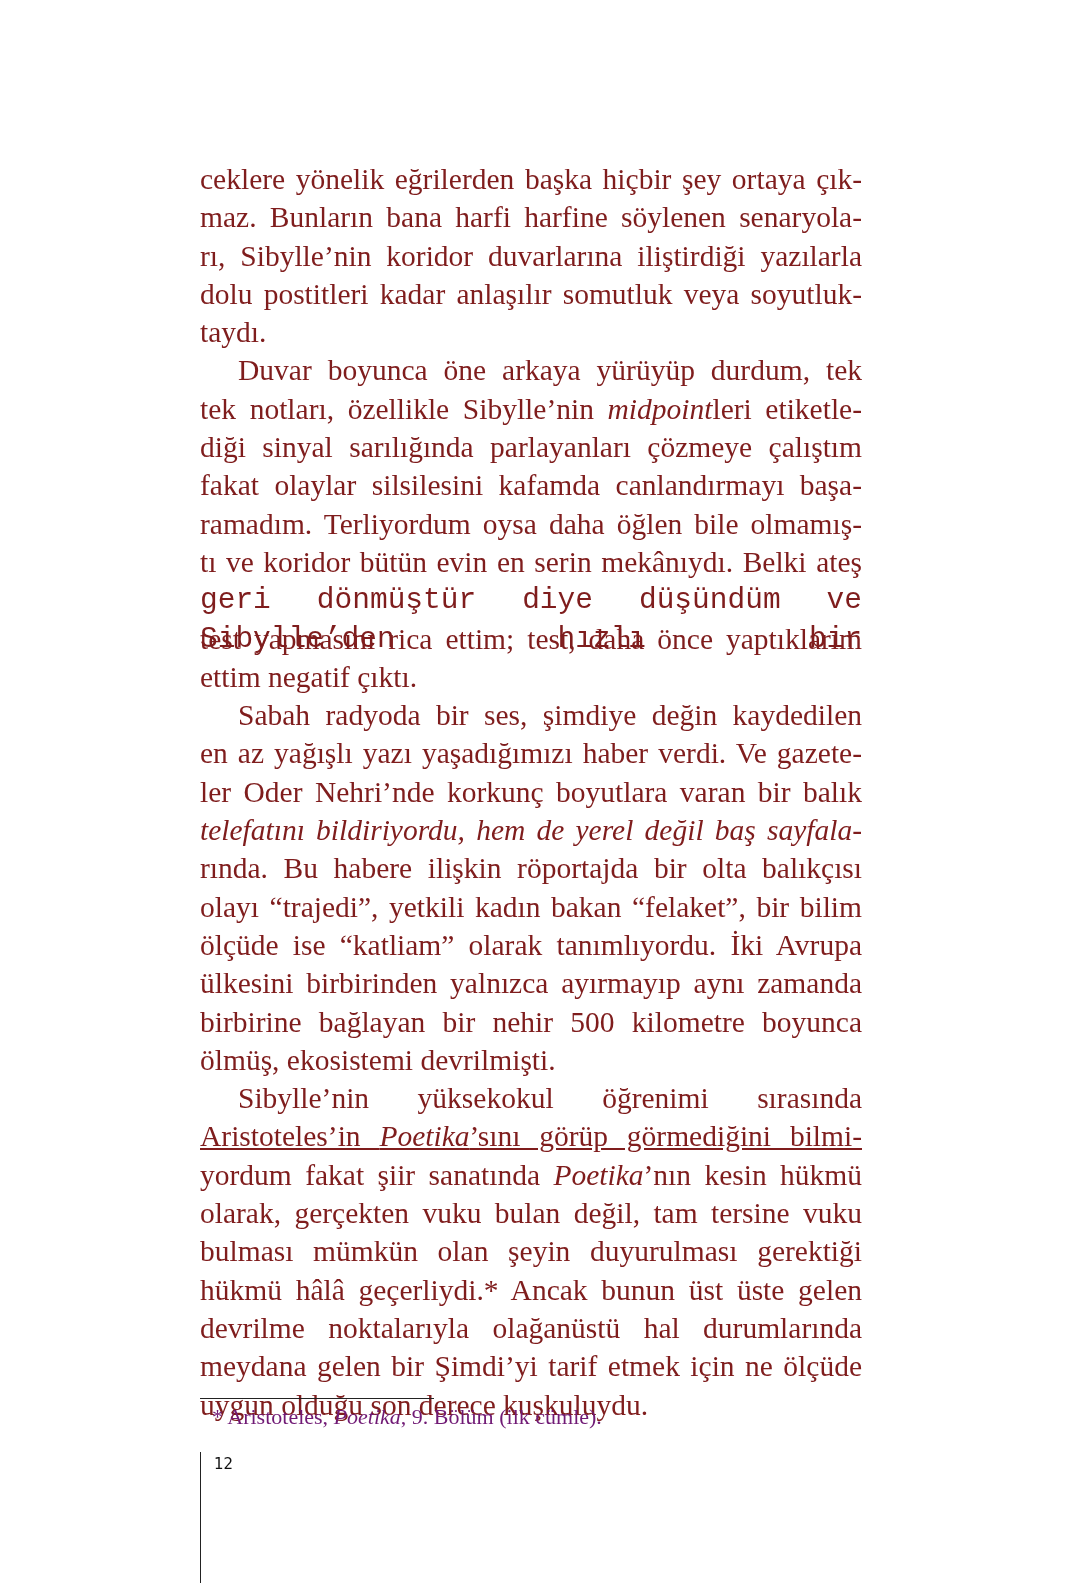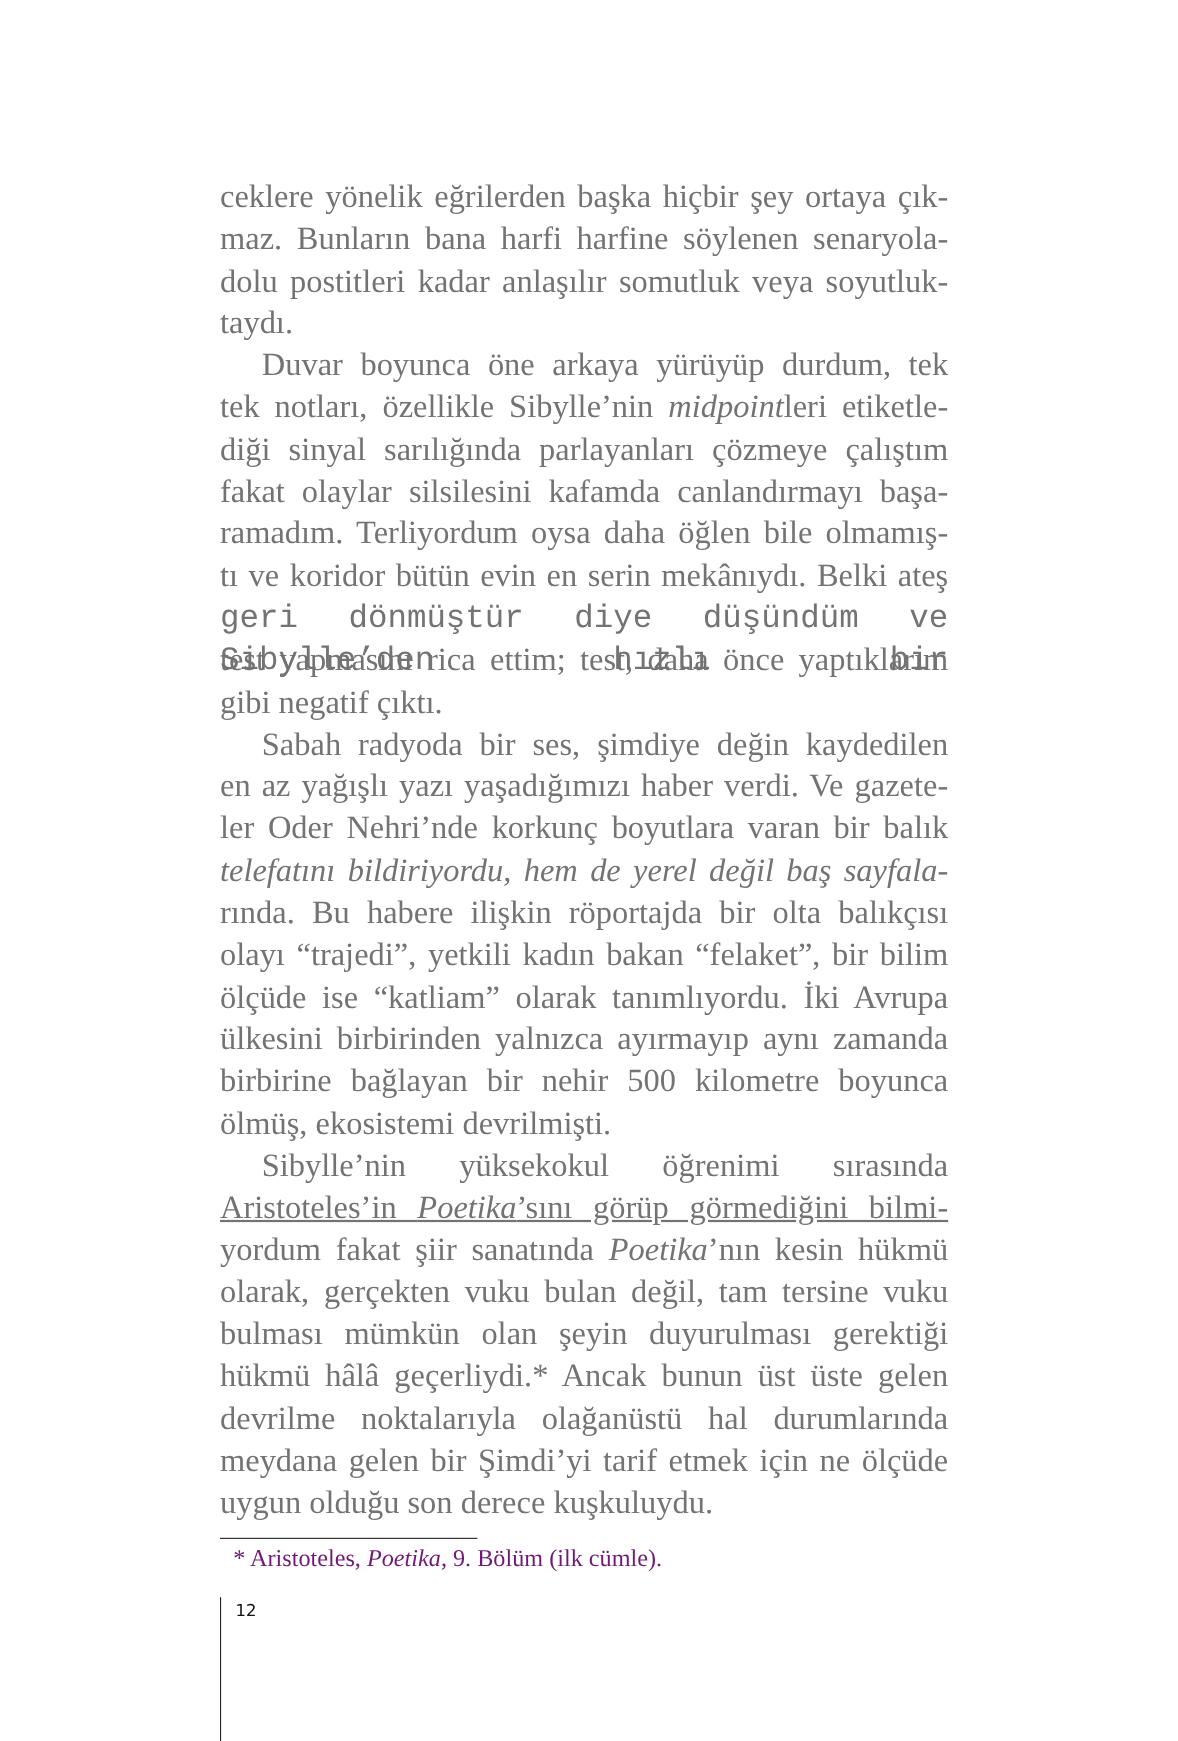--- a/index.html
+++ b/index.html
@@ -1,21 +1,21 @@
 <!DOCTYPE html>
 <html><head>
 <meta charset="utf-8">
 <style>
   html, body { margin: 0; padding: 0; background: #ffffff; }
   body { width: 1071px; height: 1583px; position: relative; overflow: hidden; }
   .page { position: absolute; left: 0; top: 0; width: 1071px; height: 1583px; background: #fff; }
   .text-block {
     position: absolute; left: 200px; top: 160px; width: 662px;
     font-family: "Liberation Serif", "DejaVu Serif", serif;
-    font-size: 29.5px; color: #737373;
+    font-size: 29.5px; color: #7f1d1d;
   }
   .line {
     display: block; height: 38.3px; line-height: 38.3px;
     text-align: justify; text-align-last: justify; white-space: nowrap;
   }
   .line.last { text-align-last: left; }
   .line.indent { padding-left: 38px; }
   .it { font-style: italic; }
   .footnote-rule { position: absolute; left: 200px; top: 1398px; width: 234px; height: 0; border-top: 1.3px solid #222; }
   .footnote {
@@ -28,31 +28,32 @@
     font-family: "DejaVu Sans", sans-serif; font-weight: normal; font-size: 15px; color: #111;
   }
 </style>
 </head>
 <body>
 
 <div class="page">
   <div class="text-block" id="text-block">
       <div class="line" style="white-space: normal;"><span>ceklere yönelik eğrilerden başka hiçbir şey ortaya çık-</span></div>
       <div class="line" style="white-space: normal;"><span>maz. Bunların bana harfi harfine söylenen senaryola-</span></div>
+      <div class="line" style="white-space: normal;"><span>rı, Sibylle’nin koridor duvarlarına iliştirdiği yazılarla</span></div>
       <div class="line" style="white-space: normal;"><span>dolu postitleri kadar anlaşılır somutluk veya soyutluk-</span></div>
       <div class="line last" style="white-space: normal;"><span>taydı.</span></div>
       <div class="line indent" style="white-space: normal;"><span>Duvar boyunca öne arkaya yürüyüp durdum, tek</span></div>
       <div class="line" style="white-space: normal;"><span>tek notları, özellikle Sibylle’nin </span><span class="it">midpoint</span><span>leri etiketle-</span></div>
       <div class="line" style="white-space: normal;"><span>diği sinyal sarılığında parlayanları çözmeye çalıştım</span></div>
       <div class="line" style="white-space: normal;"><span>fakat olaylar silsilesini kafamda canlandırmayı başa-</span></div>
       <div class="line" style="white-space: normal;"><span>ramadım. Terliyordum oysa daha öğlen bile olmamış-</span></div>
       <div class="line" style="white-space: normal;"><span>tı ve koridor bütün evin en serin mekânıydı. Belki ateş</span></div>
       <div class="line" style="white-space: normal; font-family: Liberation Mono, monospace;"><span>geri dönmüştür diye düşündüm ve Sibylle’den hızlı bir</span></div>
       <div class="line" style="white-space: normal;"><span>test yapmasını rica ettim; test, daha önce yaptıklarım</span></div>
-      <div class="line last" style="white-space: normal;"><span>gibi negatif çıktı.</span></div>
+      <div class="line last" style="white-space: normal;"><span>ettim negatif çıktı.</span></div>
       <div class="line indent" style="white-space: normal;"><span>Sabah radyoda bir ses, şimdiye değin kaydedilen</span></div>
       <div class="line" style="white-space: normal;"><span>en az yağışlı yazı yaşadığımızı haber verdi. Ve gazete-</span></div>
       <div class="line" style="white-space: normal;"><span>ler Oder Nehri’nde korkunç boyutlara varan bir balık</span></div>
       <div class="line" style="white-space: normal; font-style: italic;"><span>telefatını bildiriyordu, hem de yerel değil baş sayfala-</span></div>
       <div class="line" style="white-space: normal;"><span>rında. Bu habere ilişkin röportajda bir olta balıkçısı</span></div>
       <div class="line" style="white-space: normal;"><span>olayı “trajedi”, yetkili kadın bakan “felaket”, bir bilim</span></div>
       <div class="line" style="white-space: normal;"><span>ölçüde ise “katliam” olarak tanımlıyordu. İki Avrupa</span></div>
       <div class="line" style="white-space: normal;"><span>ülkesini birbirinden yalnızca ayırmayıp aynı zamanda</span></div>
       <div class="line" style="white-space: normal;"><span>birbirine bağlayan bir nehir 500 kilometre boyunca</span></div>
       <div class="line last" style="white-space: normal;"><span>ölmüş, ekosistemi devrilmişti.</span></div>

